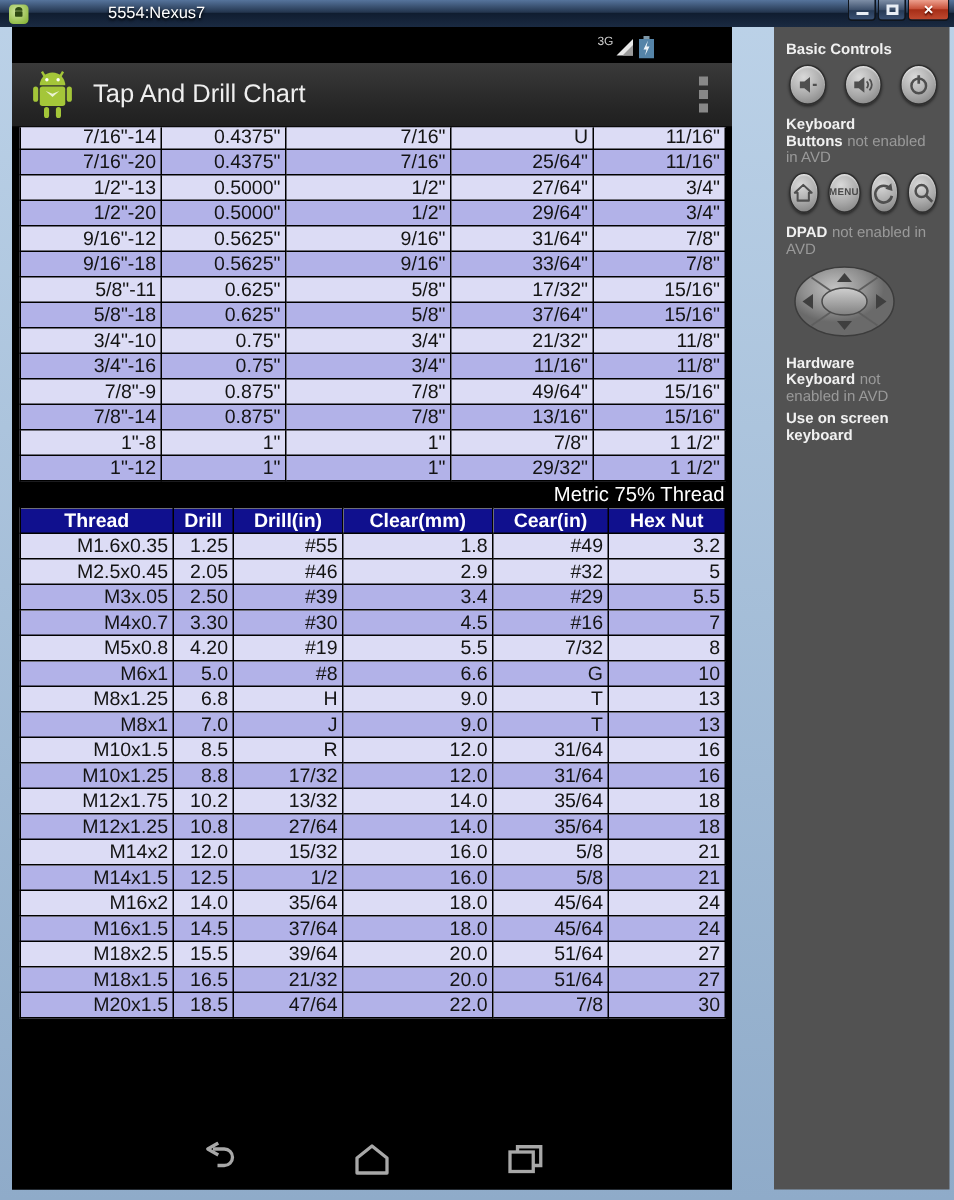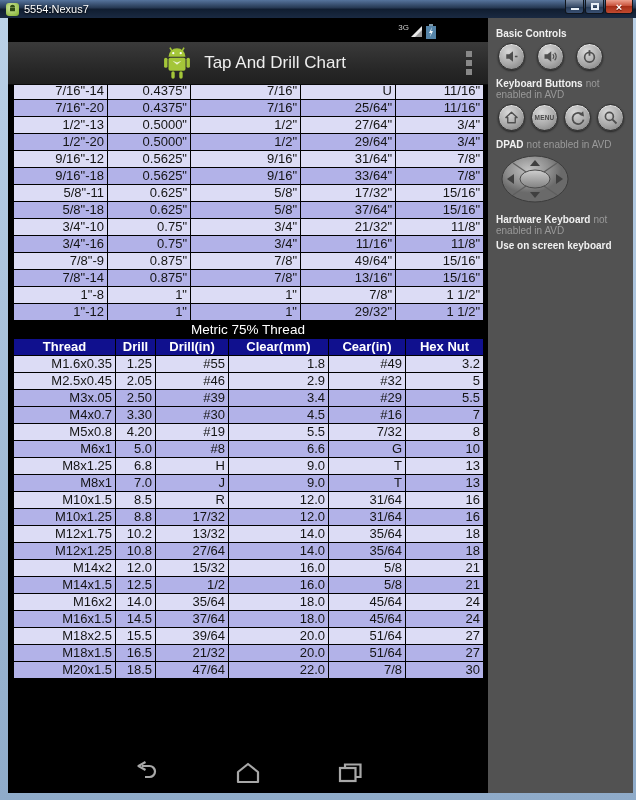--- a/index.html
+++ b/index.html
@@ -5,21 +5,21 @@
   * { margin:0; padding:0; box-sizing:border-box; }
   html,body { width:636px; height:800px; }
   body { font-family:"Liberation Sans", sans-serif; }
 
   .win { position:relative; width:636px; height:800px;
          background:linear-gradient(#bcd2e8,#8fabc9); overflow:hidden; }
 
   
   .titlebar { position:absolute; top:0; left:0; right:0; height:18px;
     background:linear-gradient(#56749c 0%,#24364f 45%,#101d30 50%,#1a2a42 100%);
-    display:flex; align-items:center; padding-left:6px; }
+    display:flex; align-items:center; padding-left:6px;gap:48px; }
   .tb-ic { width:13px; height:13px; margin-right:5px; border-radius:3px;
     background:radial-gradient(circle at 40% 35%, #cfe6a0, #7fae2a); 
     display:inline-flex; align-items:center; justify-content:center; }
   .tb-ic svg { width:9px; height:10px; }
   .tb-title { color:#fff; font-size:11px; text-shadow:0 1px 2px #000; }
   .winbtns { position:absolute; right:3px; top:0; display:flex; }
   .wb { width:19px; height:14px; border:1px solid #10151c; border-top:none;
     border-radius:0 0 3px 3px; margin-left:1px;
     background:linear-gradient(#7d8ea6 0%,#3c4f6b 50%,#263a55 55%,#3a5174 100%);
     display:flex; align-items:center; justify-content:center; cursor:pointer; }
@@ -36,50 +36,50 @@
   
   .statusbar { height:24px; background:#000; display:flex; align-items:center;
     justify-content:flex-end; padding:2px 8px 0 0; }
   .net3g { color:#cfcfcf; font-size:8px; margin-right:1px; position:relative; top:-4px;margin-left:44px; }
   .sig svg, .batt svg { display:block; }
   .batt { margin:0 4px 0 3px; }
   .time { color:#33b5e5; font-size:15px; letter-spacing:0.5px;margin-top:39px; }
 
   
   .appbar { height:43px; background:linear-gradient(#3a3a3a,#262626 70%,#202020);
-    display:flex; align-items:center; position:relative; border-bottom:1px solid #0a0a0a;justify-content:center; }
+    display:flex; align-items:center; position:relative; border-bottom:1px solid #0a0a0a; }
   .robot { margin-left:12px; display:inline-flex; }
   .app-title { color:#eeeeee; font-size:17px; margin-left:12px; }
   .overflow { position:absolute; right:12px; top:50%; transform:translateY(-50%);
     display:flex; flex-direction:column; gap:3px; cursor:pointer; padding:4px; }
   .overflow i { width:6px; height:6px; background:#888; display:block; }
 
   
   .content { position:absolute; top:67px; bottom:41px; left:0; right:0;
     overflow:hidden; background:#000; padding-left:5px; }
   table.tbl { border-collapse:collapse; table-layout:fixed; width:470px;
     font-size:13px; color:#141414; background:#dcdcf5; }
   table.tbl.imperial { margin-top:-3px; }
   .tbl td, .tbl th { border:1px solid #000; height:16.6px; line-height:16px;
     text-align:right; padding:0 3px 0 0; overflow:hidden; white-space:nowrap; }
   .tbl tr.even td { background:#dcdcf5; }
   .tbl tr.odd  td { background:#b2b2e8; }
   .tbl thead th { background:#10108e; color:#fff; font-weight:bold;
     text-align:center; padding:0; font-size:13px; }
-  .banner { width:470px; background:#000; color:#fff; text-align:center;
+  .banner { width:470px; background:#000; color:#fff; text-align:right;
     font-size:13.5px; height:17px; line-height:17px; }
 
   
   .navbar { position:absolute; left:0; right:0; bottom:0; height:41px; background:#000;
     display:flex; align-items:center; justify-content:center; gap:74px; }
   .nav-ic { display:inline-flex; cursor:pointer; }
 
   
   .panel { flex:1; background:#525252; padding:7px 8px; color:#fff;
-    font-size:10px; overflow:hidden; }
+    font-size:10px; overflow:hidden;margin-left:28px; }
   .p-label { margin:3px 0 4px 0; line-height:11px; }
   .p-label .bold { font-weight:bold; color:#f0f0f0; }
   .p-label .dim { color:#9a9a9a; margin-left:3px; }
   .btn-row { display:flex; gap:12px; margin:4px 0 8px 2px; }
   .btn-row.tight { gap:6px; }
   .rbtn { width:27px; height:27px; border-radius:50%; border:1px solid #2e2e2e;
     background:radial-gradient(circle at 38% 30%, #d9d9d9, #a8a8a8 55%, #787878 100%);
     box-shadow:0 1px 2px rgba(0,0,0,0.55), inset 0 1px 1px rgba(255,255,255,0.6);
     display:flex; align-items:center; justify-content:center; cursor:pointer; padding:0; }
   .rbtn svg { display:block; }

